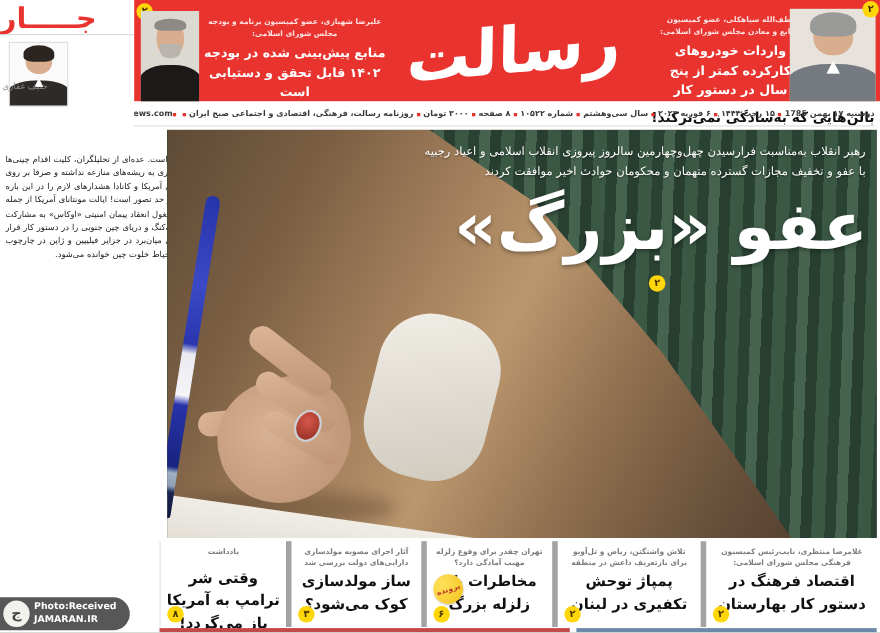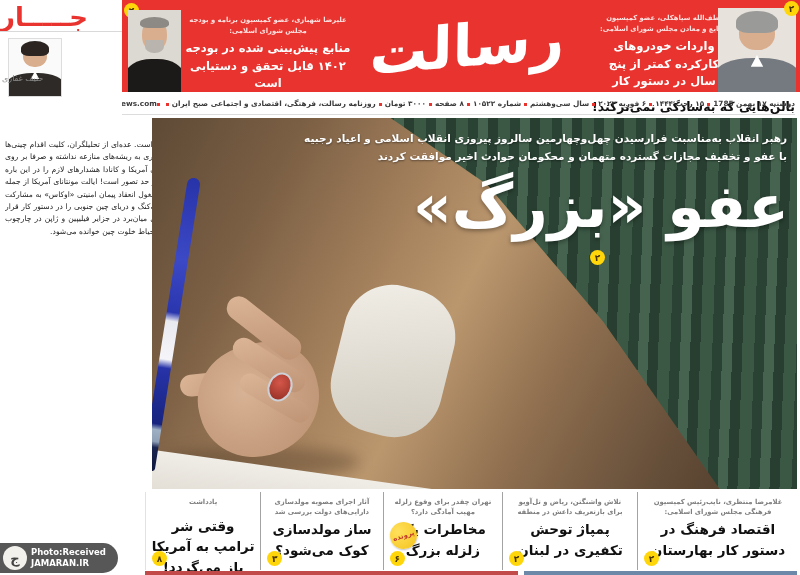--- a/index.html
+++ b/index.html
@@ -75,30 +75,30 @@
   .skin{background:linear-gradient(135deg,#dcb697,#bd9374);border-radius:12px;}
   .palm{left:46px;top:226px;width:122px;height:112px;border-radius:50% 45% 55% 50%;
      background:radial-gradient(circle at 40% 40%,#d8b294,#b98f6f);transform:rotate(-15deg);}
   .f1{left:68px;top:198px;width:88px;height:24px;transform:rotate(38deg);}
   .f2{left:76px;top:236px;width:82px;height:22px;transform:rotate(33deg);}
   .f3{left:84px;top:270px;width:78px;height:20px;transform:rotate(30deg);}
   .thumb{left:28px;top:254px;width:72px;height:22px;transform:rotate(-6deg);}
   .ring{left:116px;top:254px;width:20px;height:26px;border:2px solid #cdd0d6;border-radius:50%;
      background:radial-gradient(circle at 40% 35%,#d4574a,#8f2a20);transform:rotate(25deg);}
   .lead-kicker{top:12px;right:10px;left:120px;text-align:right;color:#fff;font-size:10.5px;
-     font-weight:700;line-height:1.7;text-shadow:0 1px 2px rgba(0,0,0,.45);}
+     font-weight:400;line-height:1.7;text-shadow:0 1px 2px rgba(0,0,0,.45);}
   .lead-headline{top:42px;right:8px;color:#fff;font-size:60px;font-weight:800;line-height:1.55;
      text-shadow:0 2px 4px rgba(0,0,0,.35);}
   .lead-num{top:132px;right:192px;}
 
   
   .bottom-row{left:145px;top:492px;width:652px;height:78px;display:flex;direction:rtl;
      border-left:1px solid #e2e2e2;}
   .story{position:relative;padding-top:5px;box-sizing:border-box;}
-  .story:not(:last-child){border-left:1px solid #a3a3a3;}
+  .story:not(:last-child){border-left:5px solid #a3a3a3;}
   .story-kicker{font-size:6.8px;font-weight:bold;color:#7d7d7d;text-align:center;
      line-height:1.5;min-height:17px;padding:0 8px;}
   .story-title{font-size:13.5px;font-weight:800;color:#101010;text-align:center;
      line-height:1.5;margin-top:2px;padding:0 4px;}
   .story-num{position:absolute;left:6px;bottom:4px;}
   .story-badge{position:absolute;left:6px;top:30px;width:27px;height:27px;border-radius:50%;
      background:radial-gradient(circle at 35% 30%,#ffe15c,#f4c21a);color:#c0392b;font-size:7px;
      font-weight:bold;display:flex;align-items:center;justify-content:center;
      transform:rotate(-18deg);box-shadow:0 1px 2px rgba(0,0,0,.25);}
 

